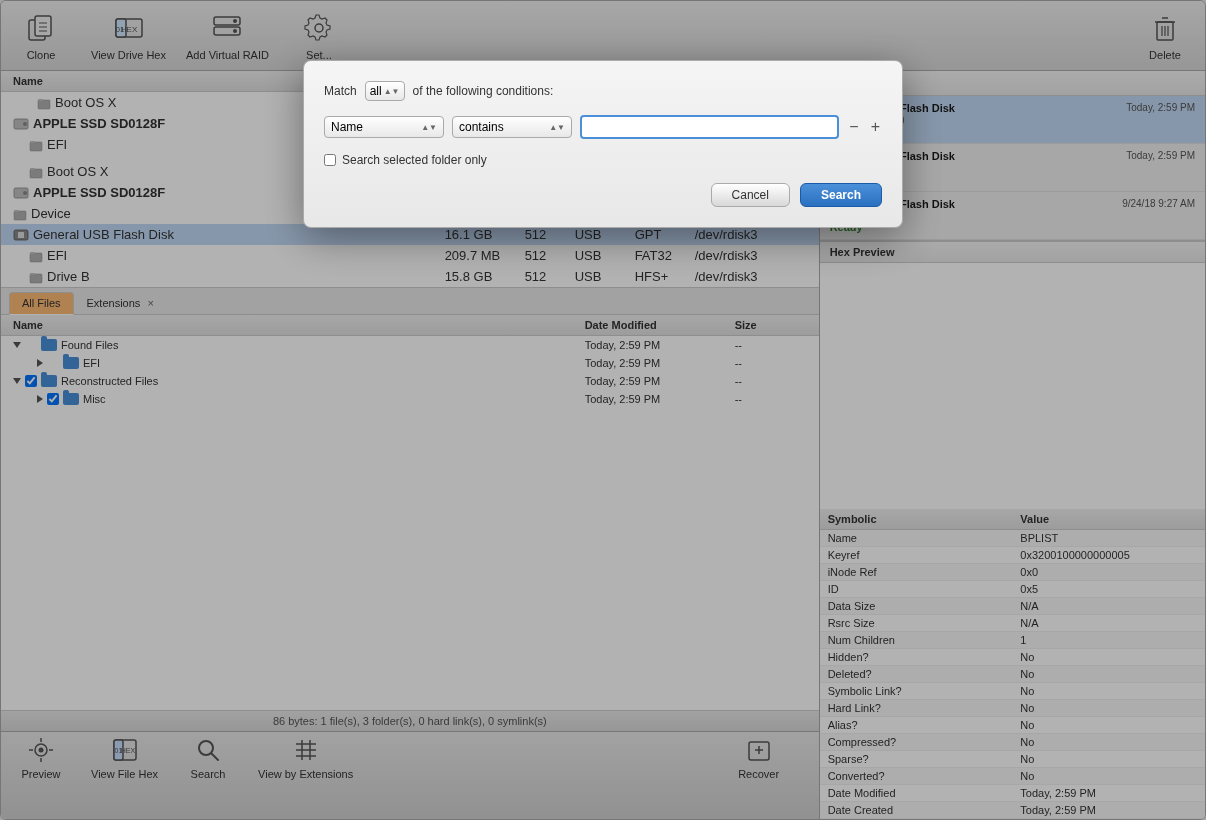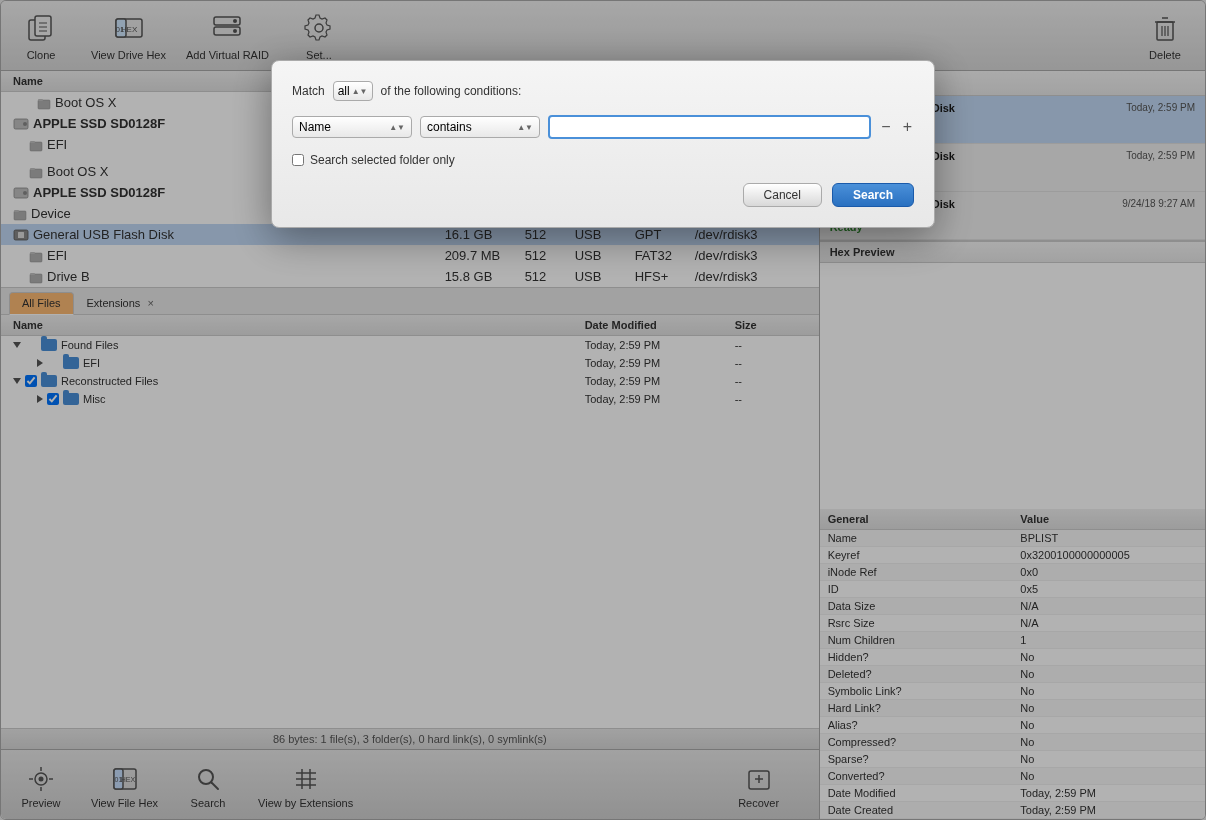--- a/index.html
+++ b/index.html
@@ -255,23 +255,23 @@
       font-size: 11px;
       color: #555;
       text-align: center;
       flex-shrink: 0;
     }
 
     
     .bottom-toolbar {
       background: linear-gradient(to bottom, #e8e8e8, #d0d0d0);
       border-top: 1px solid #aaa;
-      height: 70px;
-      display: flex;
-      align-items: center;
+      height: 88px;
+      display: flex;
+      align-items: flex-start;
       padding: 0 10px;
       flex-shrink: 0;
     }
 
     .bottom-toolbar-item {
       display: flex;
       flex-direction: column;
       align-items: center;
       margin-right: 20px;
       cursor: pointer;
@@ -408,21 +408,21 @@
       padding-top: 60px;
       z-index: 100;
     }
 
     .modal-dialog {
       background: linear-gradient(to bottom, #f5f5f5, #e8e8e8);
       border: 1px solid #aaa;
       border-radius: 8px;
       box-shadow: 0 10px 40px rgba(0,0,0,0.4);
       padding: 20px;
-      width: 664px;
+      width: 600px;
       min-height: 160px;
     }
 
     .modal-row {
       display: flex;
       align-items: center;
       gap: 8px;
       margin-bottom: 14px;
     }
 
@@ -932,21 +932,21 @@
           <div class="scan-item-subtitle">Quick Scan (1s)</div>
           <div class="scan-item-status status-ready">Ready</div>
         </div>
       </div>
 
       <div class="hex-preview-header">Hex Preview</div>
       <div class="hex-preview" style="height:80px;"></div>
 
       <div class="properties-table">
         <div class="prop-header">
-          <div class="prop-header-cell">General</div>
+          <div class="prop-header-cell">Symbolic</div>
           <div class="prop-header-cell">Value</div>
         </div>
         <div class="prop-row">
           <div class="prop-cell">Name</div>
           <div class="prop-cell">BPLIST</div>
         </div>
         <div class="prop-row">
           <div class="prop-cell">Keyref</div>
           <div class="prop-cell">0x3200100000000005</div>
         </div>

